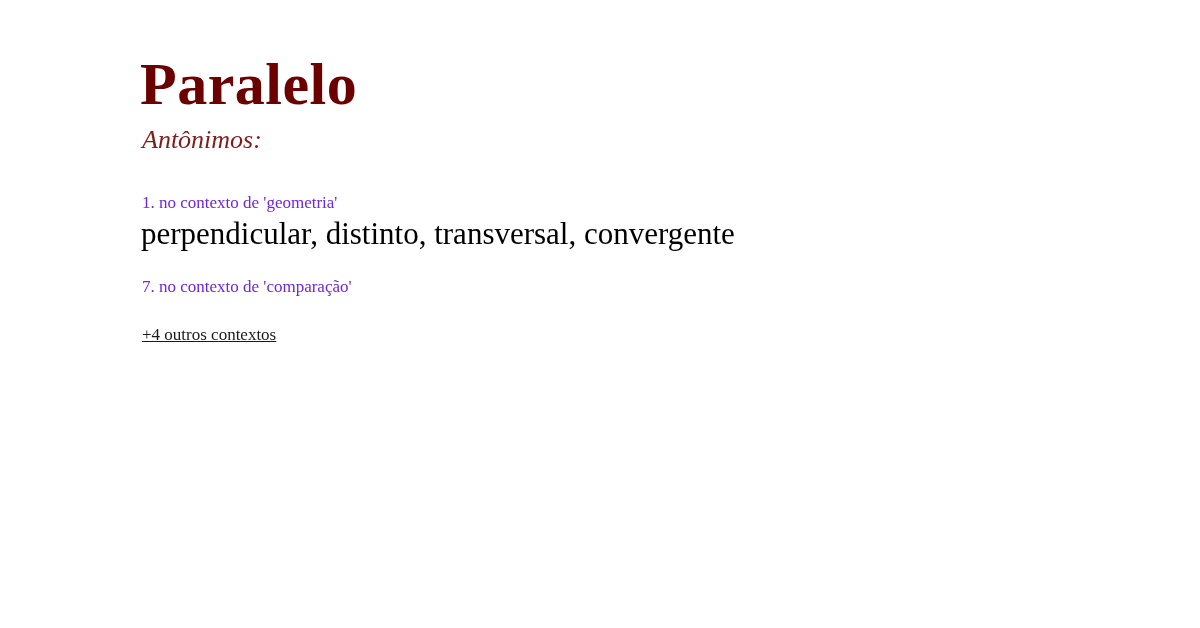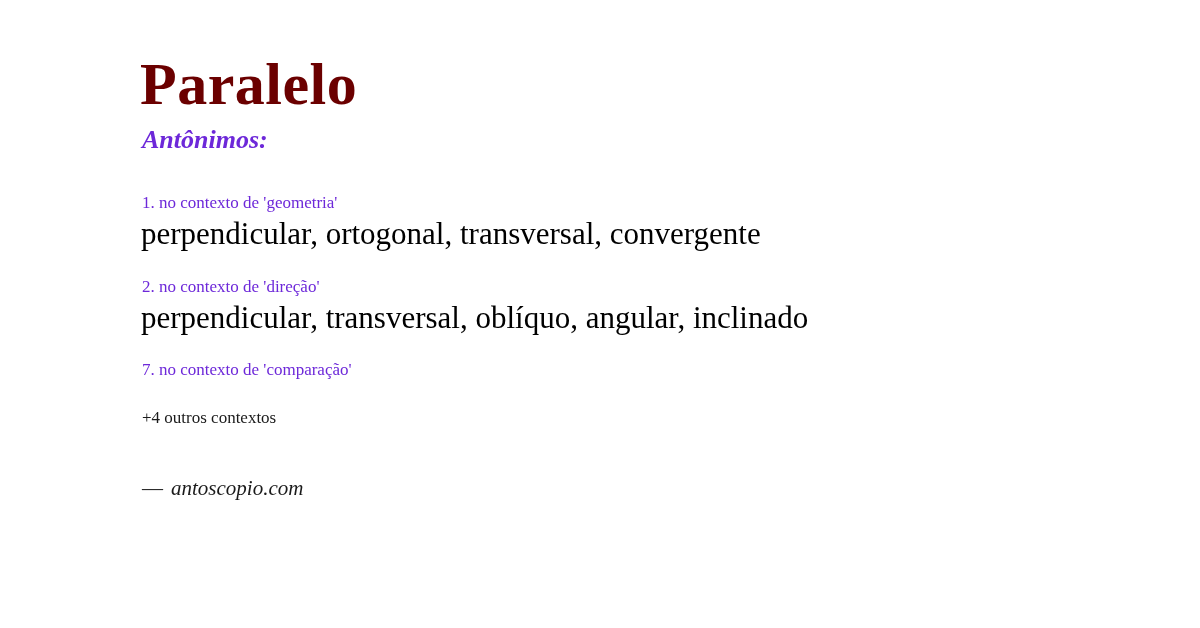--- a/index.html
+++ b/index.html
@@ -24,24 +24,24 @@
     font-family: "Liberation Serif", serif;
     font-weight: bold;
     font-size: 60px;
     line-height: 1.08;
     color: #6b0000;
     margin: 0;
     letter-spacing: 0.5px;
   }
   .subtitle {
     font-family: "Liberation Serif", serif;
-    font-weight: bold;
+    font-weight: normal;
     font-style: italic;
     font-size: 26px;
-    color: #6d28d9;
+    color: #7f1d1d;
     margin: 8px 0 0 2px;
   }
   .entries {
     margin-top: 38px;
   }
   .entry {
     margin-bottom: 24px;
   }
   .entry-context {
     font-family: "Liberation Serif", serif;
@@ -55,20 +55,21 @@
     color: #000000;
     margin: 0 0 0 1px;
     line-height: 1.22;
     white-space: nowrap;
   }
   .more {
     font-family: "Liberation Serif", serif;
     font-size: 17px;
     color: #1a1a1a;
     margin: 28px 0 0 2px;
+    text-decoration: underline;
   }
   .source {
     font-family: "Liberation Serif", serif;
     font-style: italic;
     font-size: 21px;
     color: #1a1a1a;
     margin: 48px 0 0 2px;
   }
   .source .dash {
     font-style: normal;
@@ -80,33 +81,26 @@
 
 <div class="page">
 
   <h1 class="title">Paralelo</h1>
   <div class="subtitle">Antônimos:</div>
 
   <div class="entries">
 
     <div class="entry">
       <div class="entry-context">1. no contexto de 'geometria'</div>
-      <div class="entry-words">perpendicular, ortogonal, transversal, convergente</div>
+      <div class="entry-words">perpendicular, distinto, transversal, convergente</div>
     </div>
 
-    <div class="entry">
-      <div class="entry-context">2. no contexto de 'direção'</div>
-      <div class="entry-words">perpendicular, transversal, oblíquo, angular, inclinado</div>
-    </div>
 
     <div class="entry">
       <div class="entry-context">7. no contexto de 'comparação'</div>
     </div>
 
   </div>
 
   <div class="more">+4 outros contextos</div>
 
-  <div class="source">
-    <span class="dash">—</span><span>antoscopio.com</span>
-  </div>
 
 </div>
 
 </body></html>

